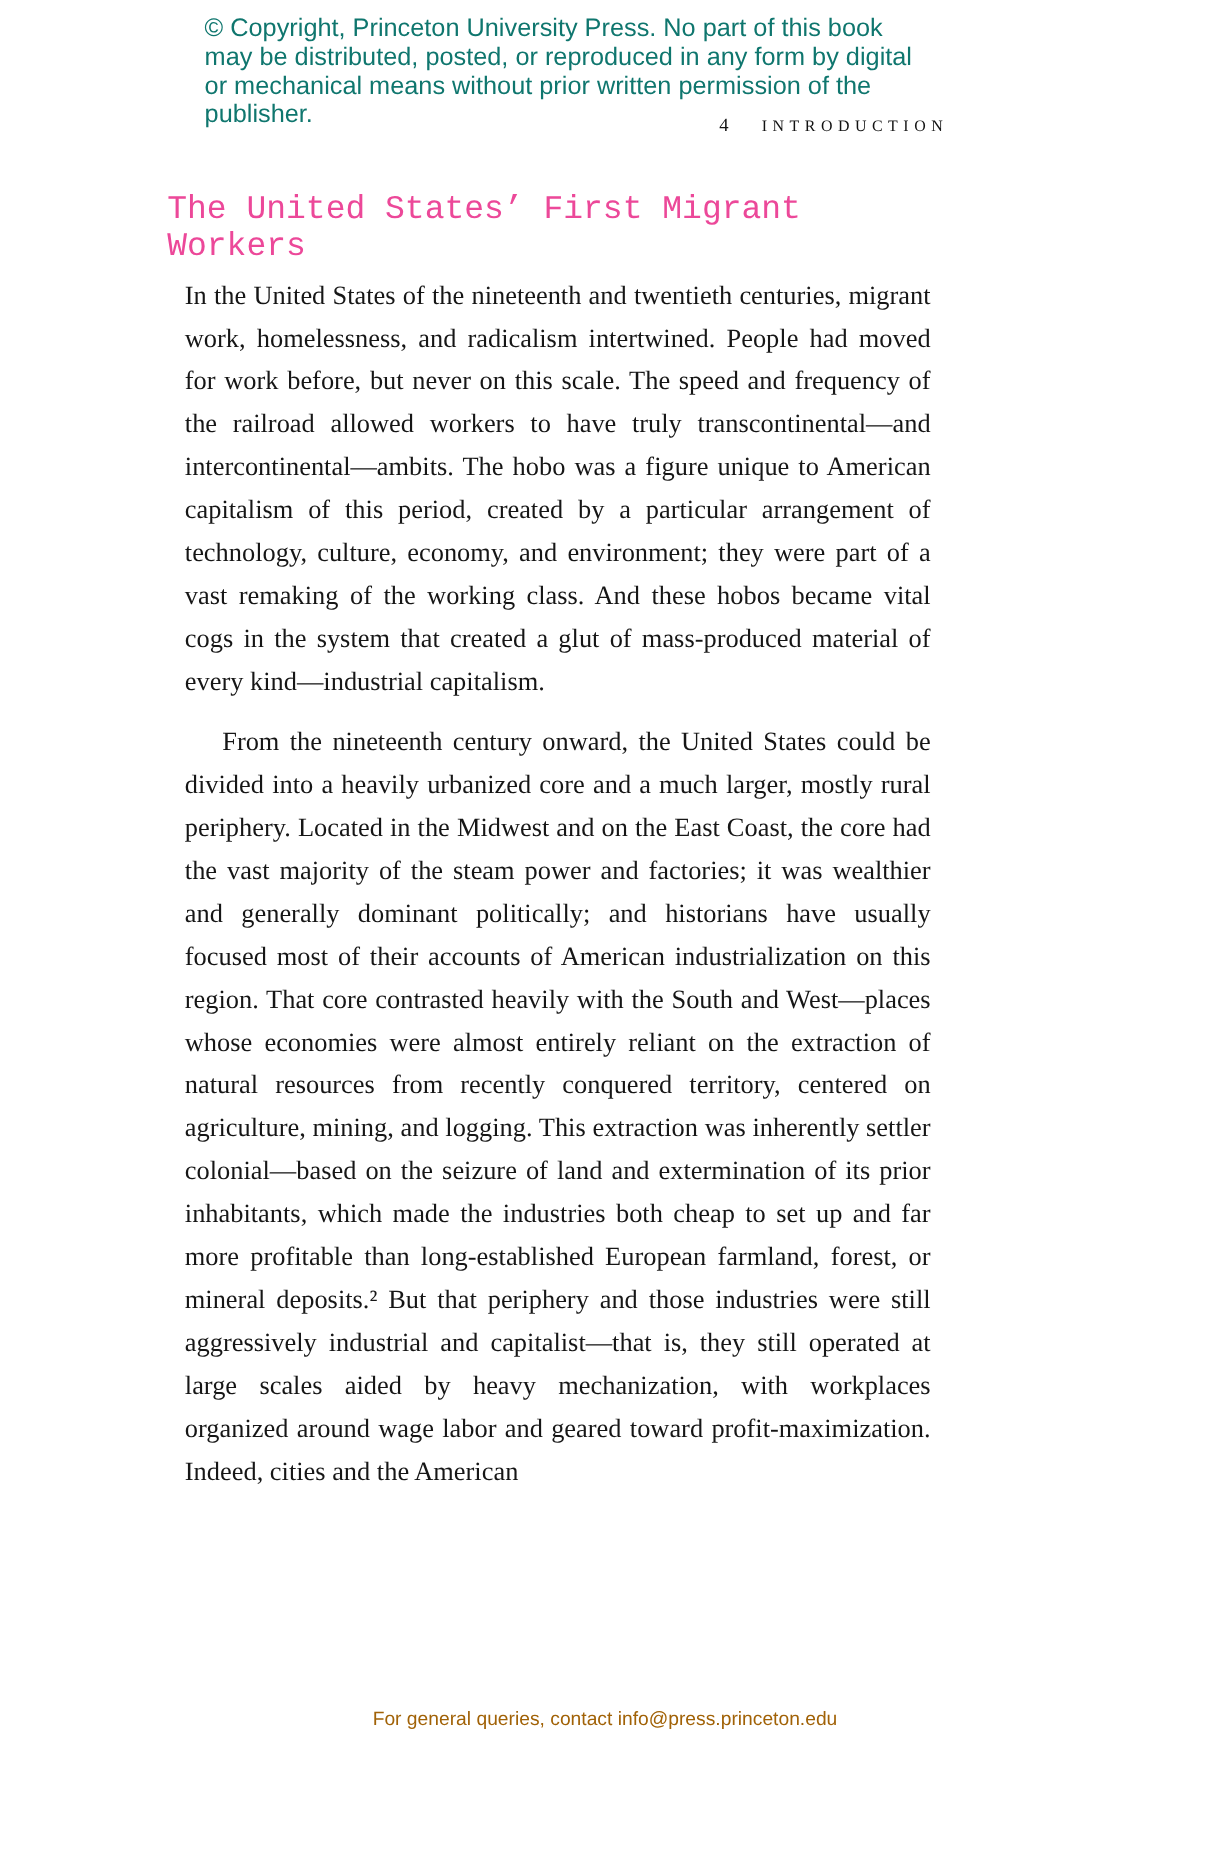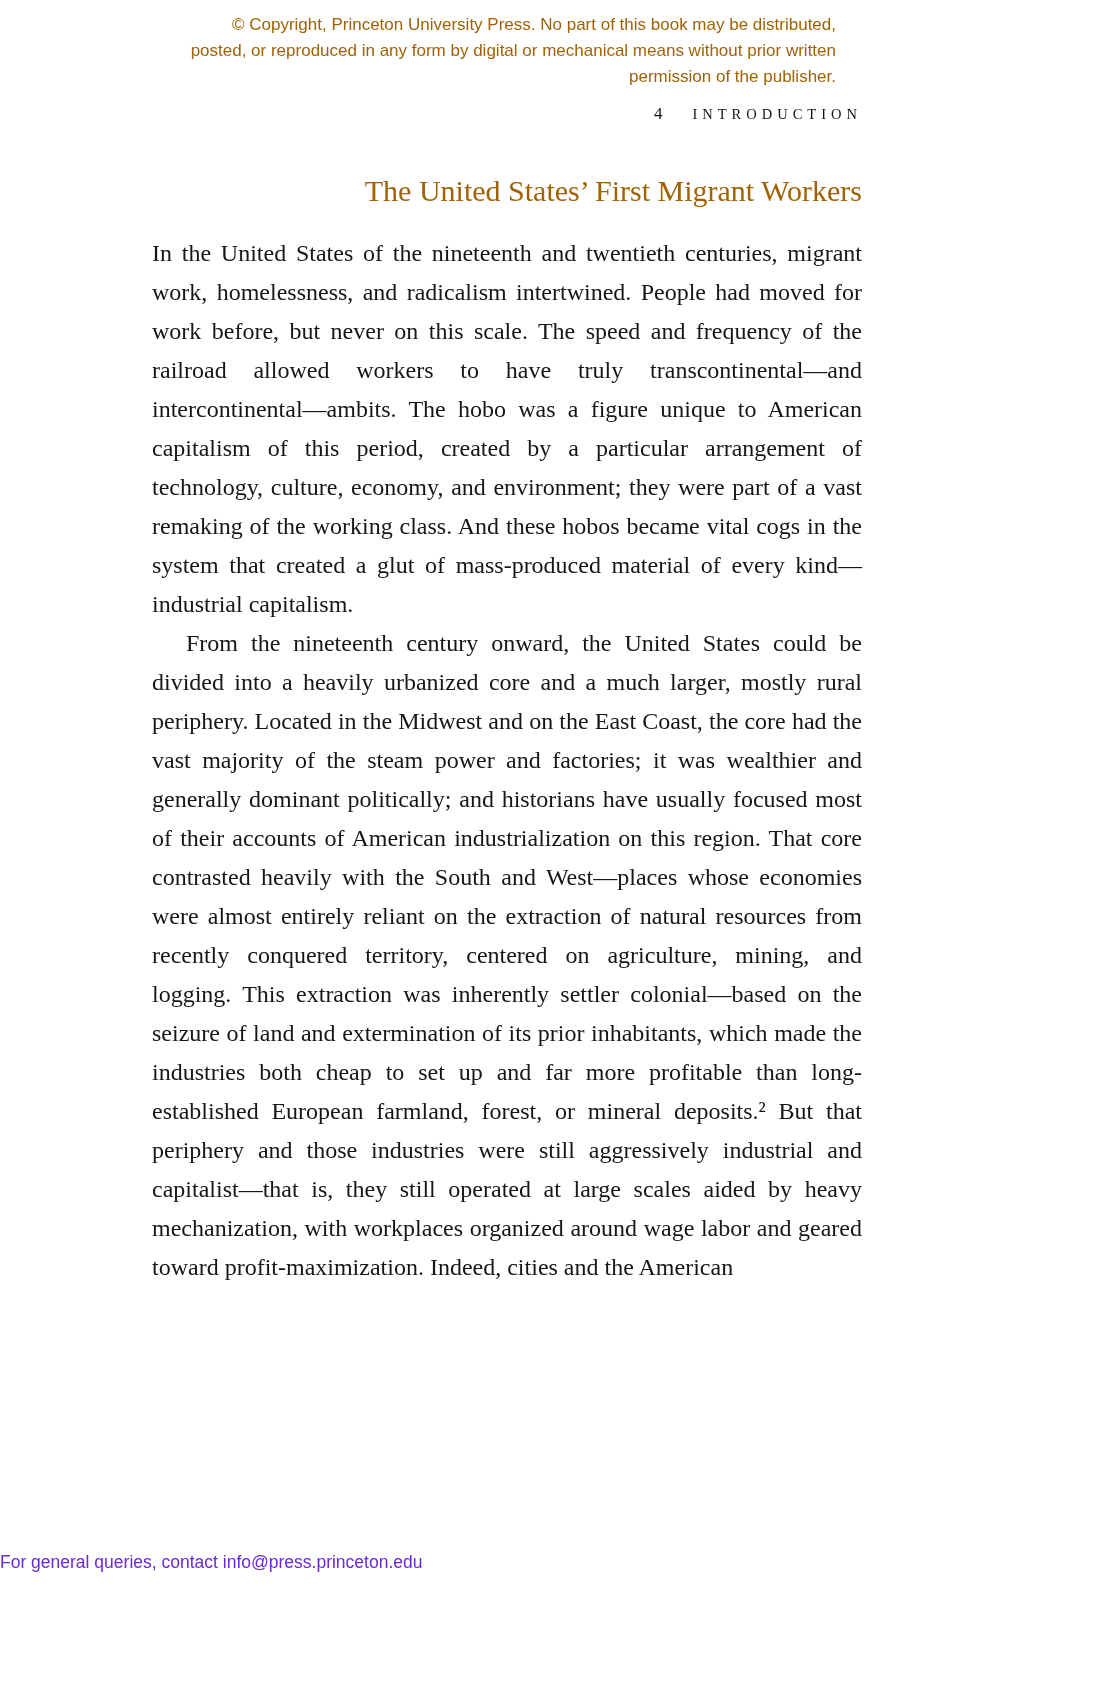--- a/index.html
+++ b/index.html
@@ -13,24 +13,24 @@
     position: relative;
     font-family: "Liberation Serif", serif;
     color: #121212;
   }
   .copyright {
     position: absolute;
     left: 186px;
     top: 12px;
     width: 650px;
     font-family: "Liberation Sans", sans-serif;
-    font-size: 17px;
+    font-size: 23px;
     line-height: 26px;
-    color: #a16207;
-    text-align: right;
+    color: #0f766e;
+    text-align: left;
   }
   .running-header {
     position: absolute;
     left: 152px;
     top: 104px;
     width: 710px;
     text-align: right;
     white-space: nowrap;
   }
   .page-number {
@@ -42,50 +42,51 @@
   .running-head {
     font-size: 14.5px;
     letter-spacing: 5px;
     vertical-align: baseline;
   }
   .section-title {
     position: absolute;
     left: 152px;
     top: 174px;
     width: 710px;
-    text-align: right;
+    text-align: left;
     font-size: 30px;
     font-weight: normal;
-    color: #a16207;
+    color: #ec4899;
+    font-family: Liberation Mono, monospace;
   }
   .body-text {
     position: absolute;
     left: 152px;
     top: 234px;
     width: 710px;
     font-size: 24px;
     line-height: 39px;
     text-align: justify;
     color: #161616;
   }
   .body-text p {
-    margin: 0;
+    margin: 16px;
   }
   .body-text p + p {
     text-indent: 34px;
   }
   .page-footer {
     position: absolute;
     left: 0;
     top: 1552px;
     width: 1100px;
-    text-align: left;
+    text-align: center;
     font-family: "Liberation Sans", sans-serif;
     font-size: 17.5px;
-    color: #6d28d9;
+    color: #a16207;
   }
 </style>
 </head>
 <body>
 
 <div class="copyright">© Copyright, Princeton University Press. No part of this book may be distributed, posted, or reproduced in any form by digital or mechanical means without prior written permission of the publisher.</div>
 
 <div class="running-header">
   <span class="page-number">4</span><span class="running-head">INTRODUCTION</span>
 </div>

